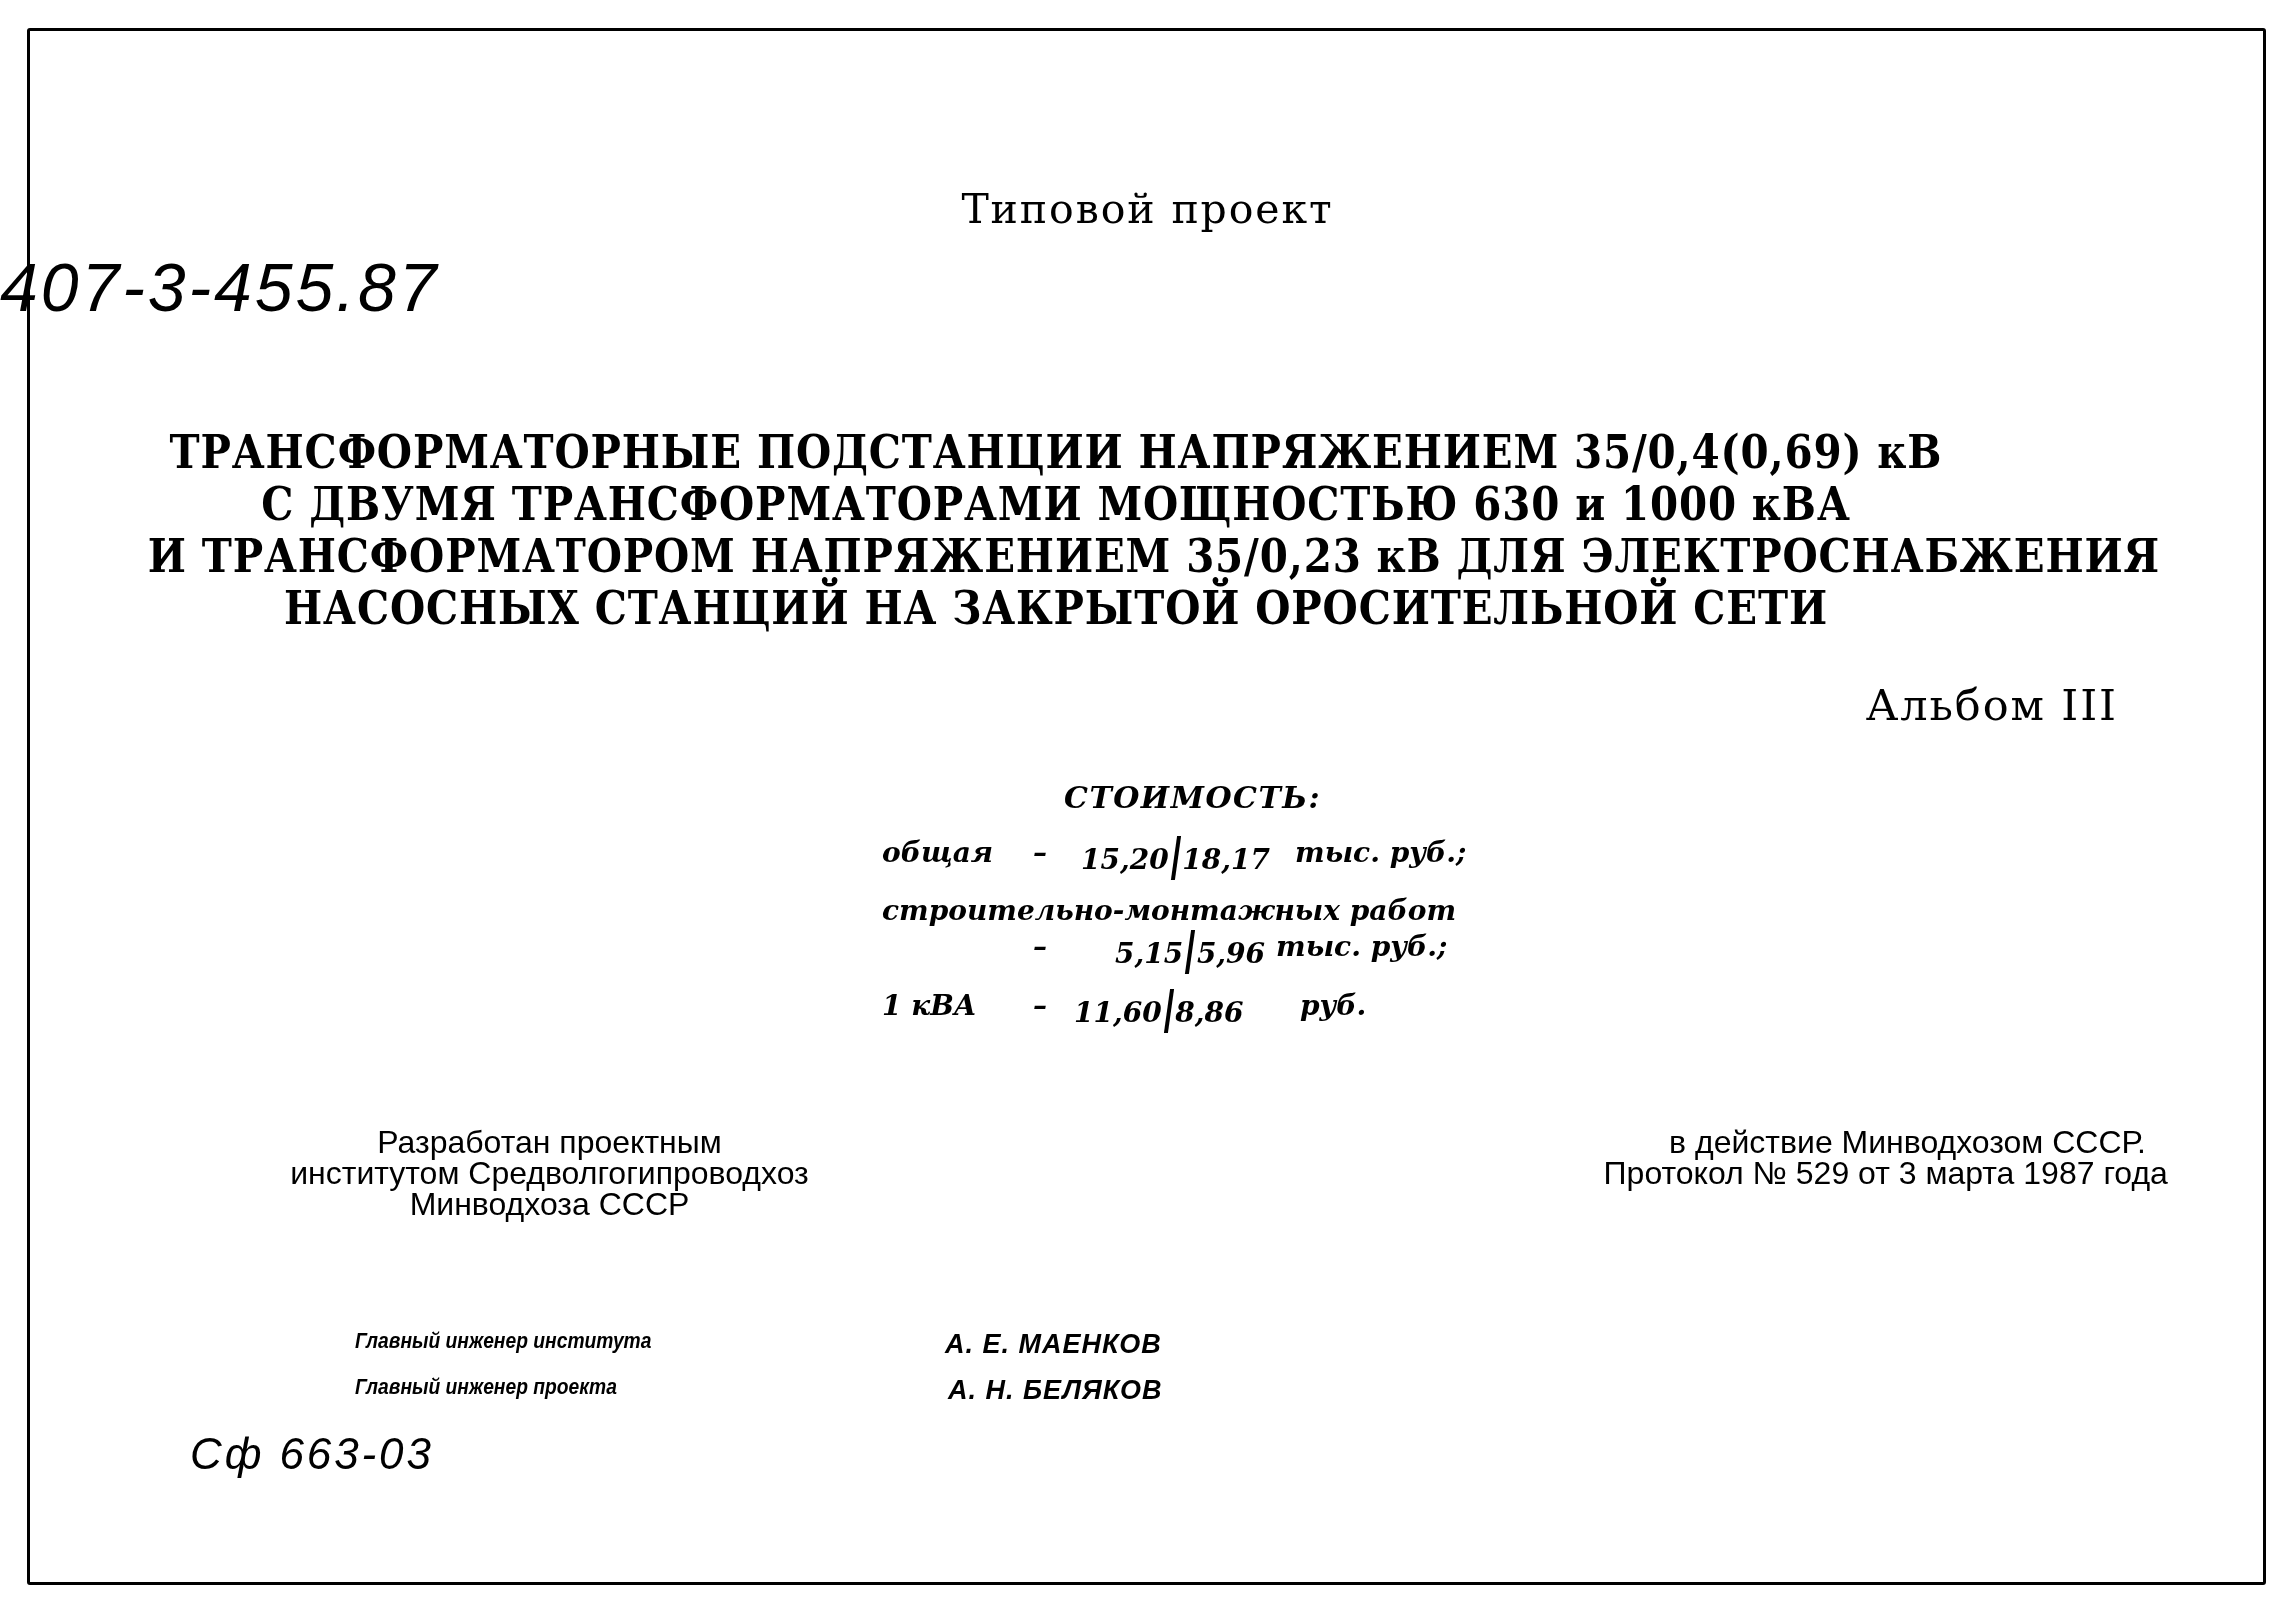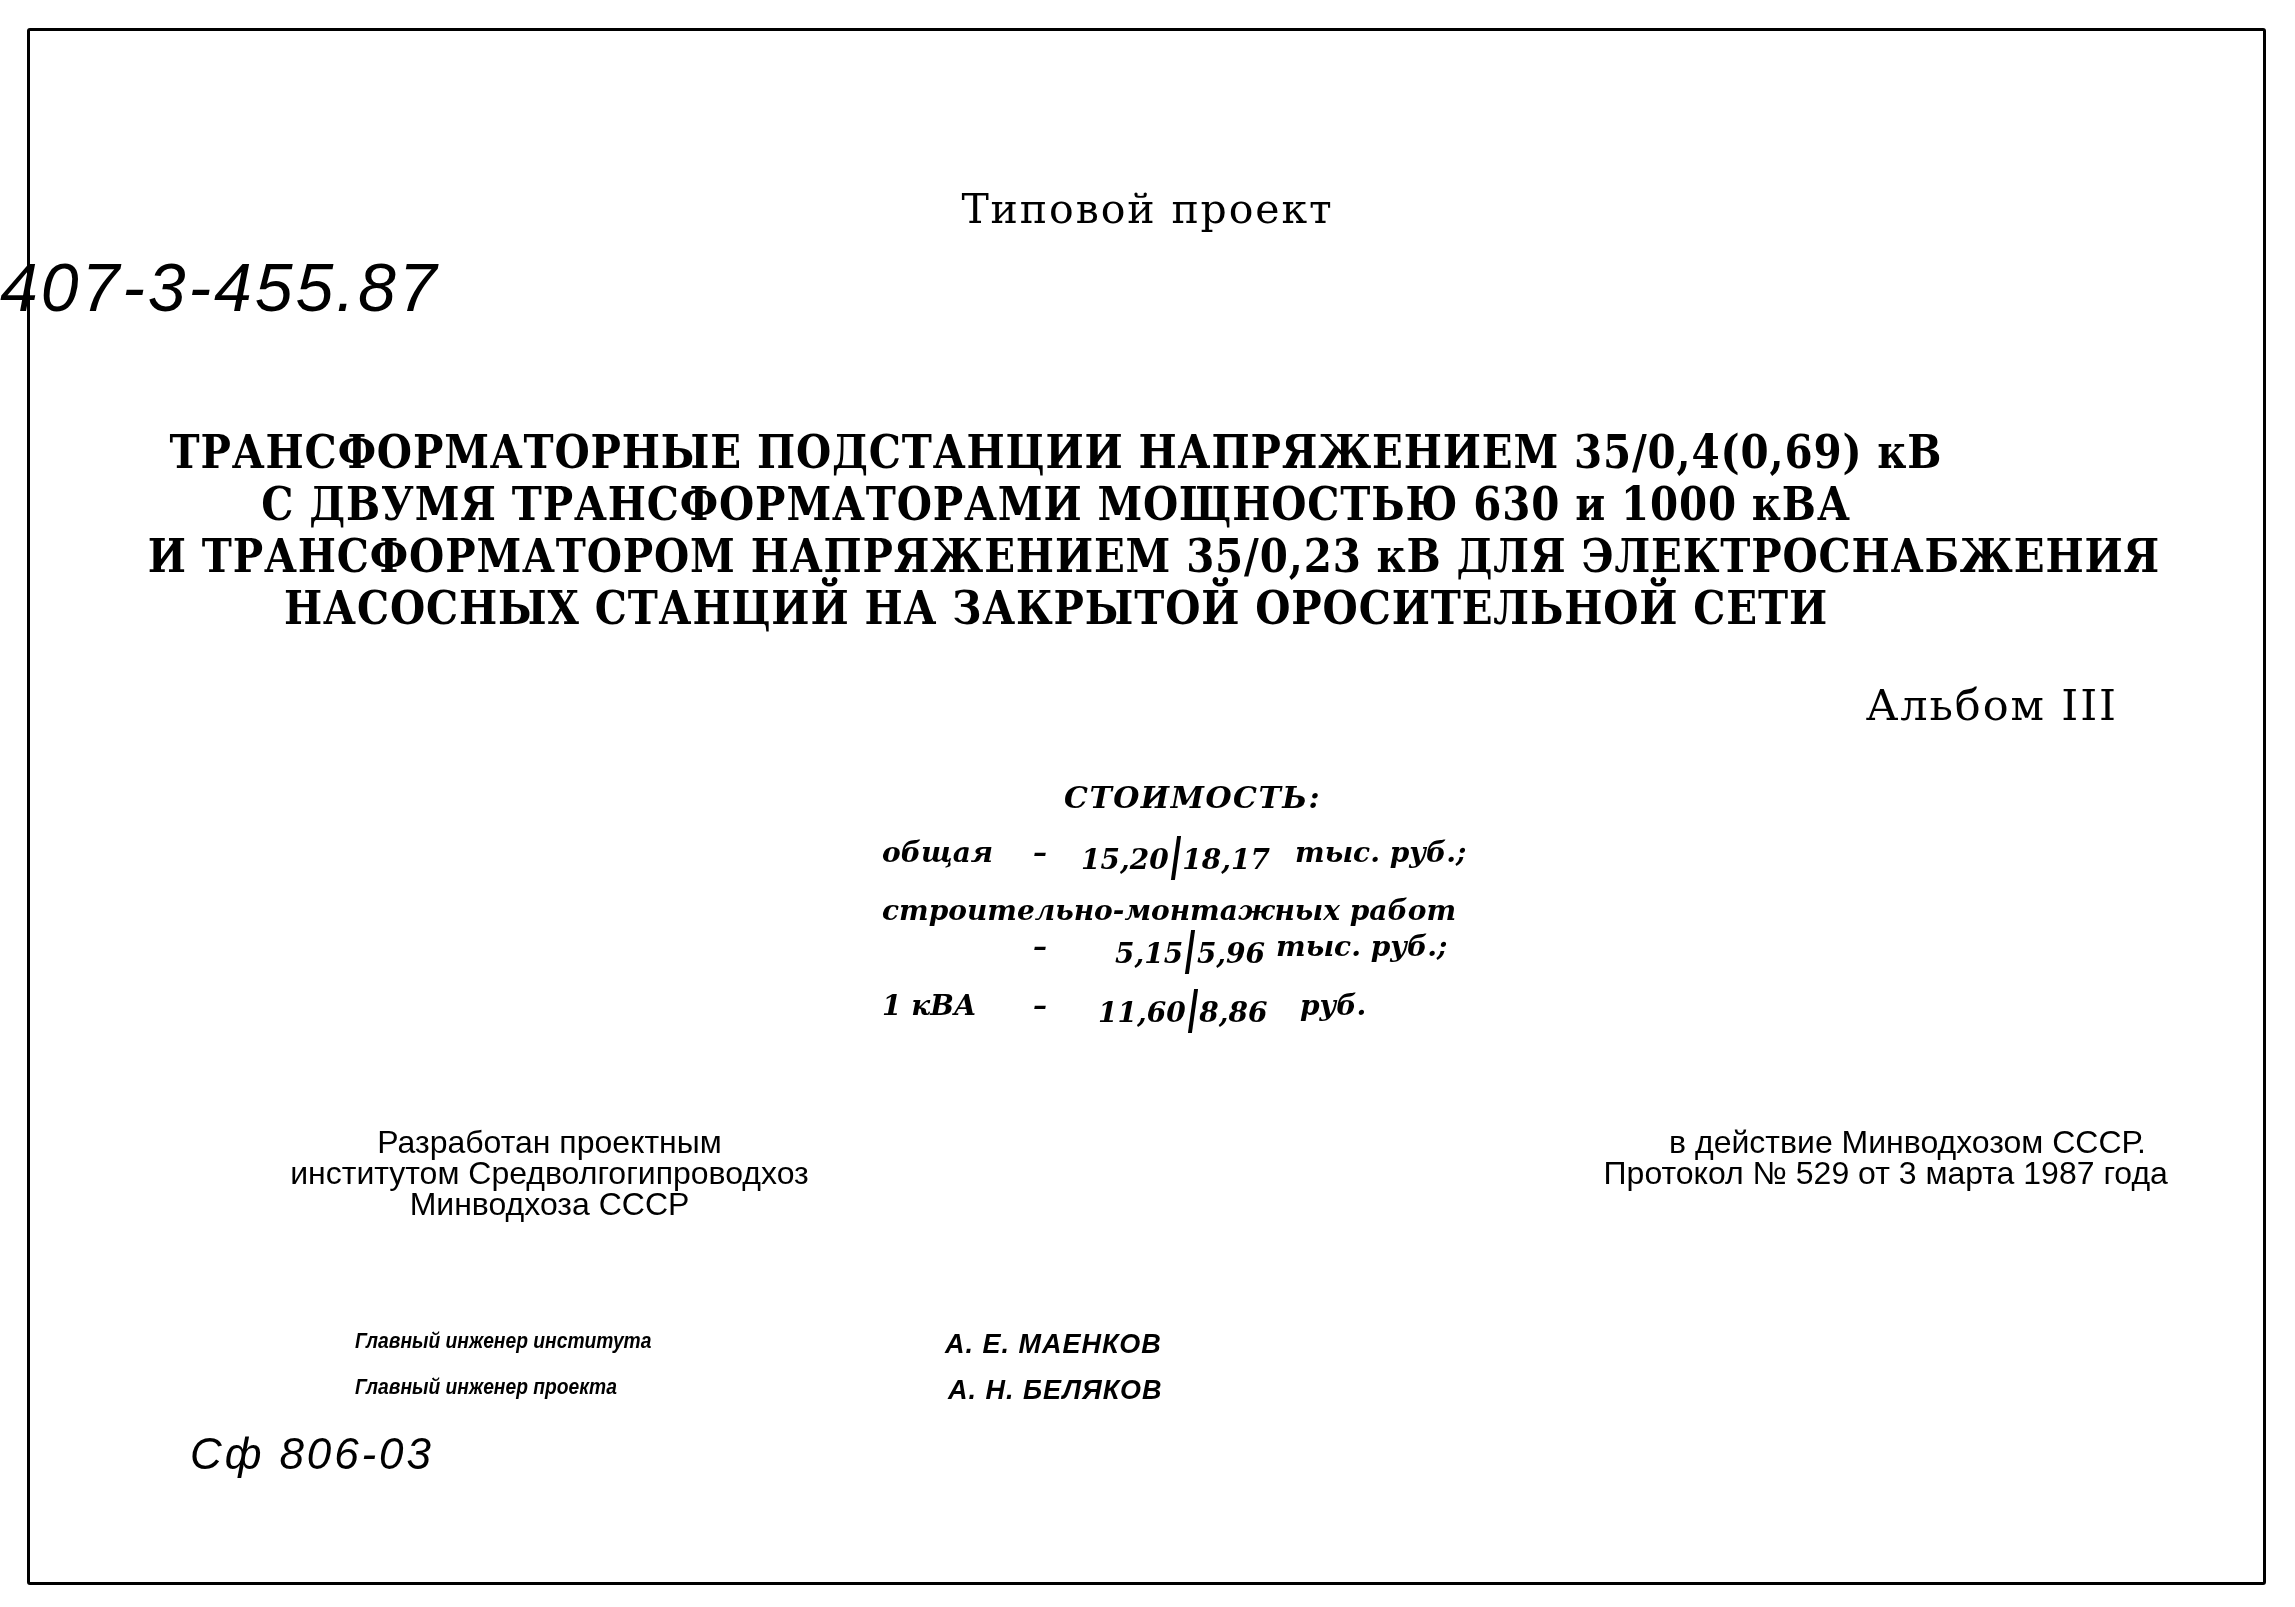--- a/index.html
+++ b/index.html
@@ -61,35 +61,35 @@
     <span class="cost-label">строительно-монтажных работ</span>
   </div>
   <div class="cost-row" style="top:104px; left:0; width:583px;">
     <span class="cost-dash" style="left:151px;">–</span>
     <span class="cost-value" style="left:233px;"><span>5,15</span><span class="slash"></span><span>5,96</span></span>
     <span class="cost-unit" style="left:394px;">тыс. руб.;</span>
   </div>
   <div class="cost-row" style="top:163px; left:0; width:583px;">
     <span class="cost-label">1 кВА</span>
     <span class="cost-dash" style="left:151px;">–</span>
-    <span class="cost-value" style="left:216px;"><span>11,60</span><span class="slash"></span><span>8,86</span></span>
+    <span class="cost-value" style="left:192px;"><span>11,60</span><span class="slash"></span><span>8,86</span></span>
     <span class="cost-unit" style="left:418px;">руб.</span>
   </div>
 </div>
 
 <div class="abs sans org-block" style="left:282px; top:1127px; width:535px;">
   <div>Разработан проектным</div>
   <div>институтом Средволгогипроводхоз</div>
   <div>Минводхоза СССР</div>
 </div>
 
 <div class="abs sans org-block" style="left:1589px; top:1127px; width:632px;">
   <div style="text-align:center; padding-left:4.9px;">в действие Минводхозом СССР.</div>
   <div style="text-align:left; padding-left:14.6px;">Протокол № 529 от 3 марта 1987 года</div>
 </div>
 
 <div class="abs sans sign-label" style="left:355px; top:1329px;">Главный инженер института</div>
 <div class="abs sans sign-name" style="left:945px; top:1329px;">А. Е. МАЕНКОВ</div>
 <div class="abs sans sign-label" style="left:355px; top:1375px;">Главный инженер проекта</div>
 <div class="abs sans sign-name" style="left:948px; top:1375px;">А. Н. БЕЛЯКОВ</div>
 
-<div class="abs sans code">Сф 806-03</div>
+<div class="abs sans code">Сф 663-03</div>
 
 
 </body></html>

